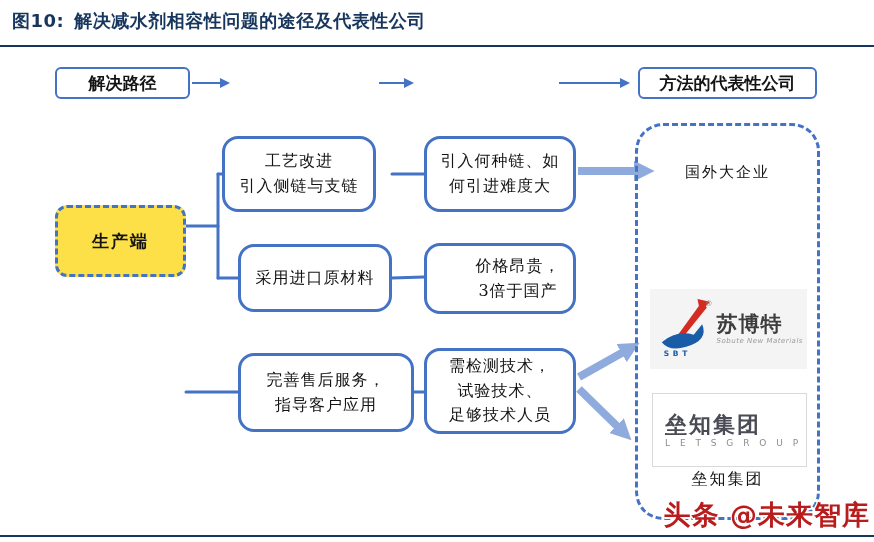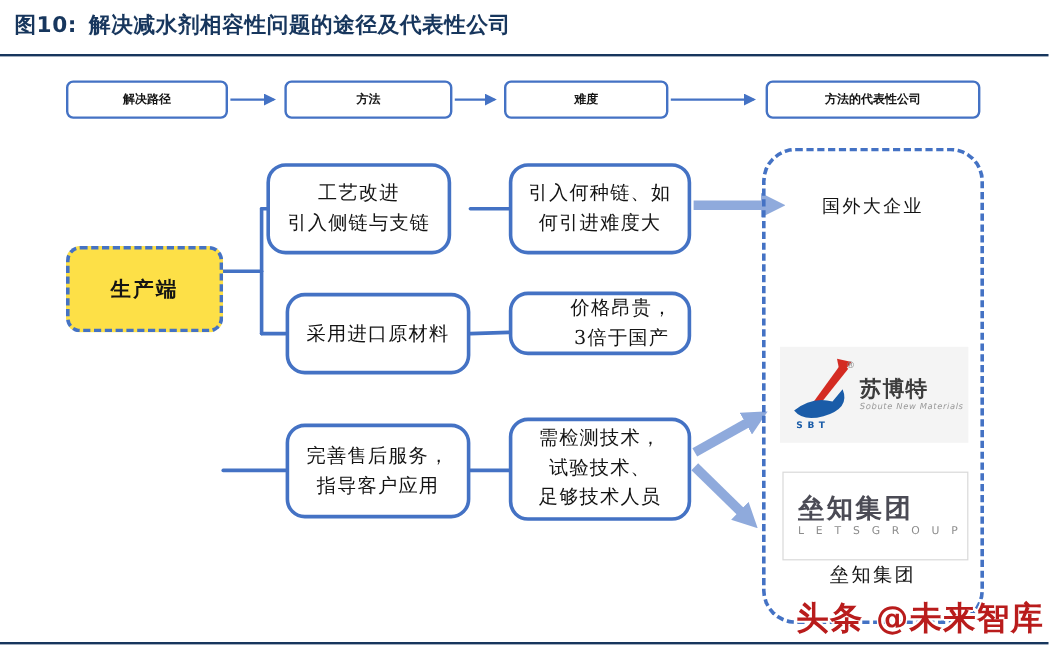--- a/index.html
+++ b/index.html
@@ -32,21 +32,21 @@
 
   
   .hbox {
     position: absolute;
     top: 67px; height: 32px;
     background: #fff;
     border: 2px solid #4472C4;
     border-radius: 6px;
     display: flex; align-items: center; justify-content: center;
     font-weight: bold;
-    font-size: 10px;
+    font-size: 17px;
     color: #141414;
     font-family: "DejaVu Serif", serif;
     white-space: nowrap;
   }
 
   
   .srcbox {
     position: absolute;
     background: #fde047;
     border: 3px dashed #4472C4;
@@ -98,21 +98,21 @@
     display: flex; align-items: center;
     overflow: hidden;
   }
   .sbt-card {
     left: 650px; top: 289px; width: 157px; height: 80px;
     background: #F4F4F4;
     padding: 6px 4px 6px 8px;
   }
   .sbt-text { margin-left: 4px; }
   .sbt-cn {
-    font-size: 18px; font-weight: bold; color: #3D3D3D;
+    font-size: 21px; font-weight: bold; color: #3D3D3D;
     letter-spacing: 1px; line-height: 1.1; white-space: nowrap;
   }
   .sbt-en {
     font-size: 7px; color: #9A9A9A; letter-spacing: 0.5px; white-space: nowrap; font-style: italic;
   }
   .caption {
     position: absolute;
     left: 635px; width: 185px;
     text-align: center;
     font-size: 16px;
@@ -193,35 +193,33 @@
     </g>
 
     <g stroke="#8FAADC" stroke-width="8" fill="none">
       <line x1="578" y1="171" x2="640" y2="171" marker-end="url(#thickArrow)"></line>
       <line x1="579" y1="377" x2="627" y2="350" marker-end="url(#thickArrow)"></line>
       <line x1="579" y1="389" x2="621" y2="430" marker-end="url(#thickArrow)"></line>
     </g>
   </svg>
 
   <div class="hbox" style="left:55px;width:135px;">解决路径</div>
-  <div class="hbox" style="left:237px;width:140px;">方法</div>
-  <div class="hbox" style="left:420px;width:137px;">难度</div>
   <div class="hbox" style="left:638px;width:179px;">方法的代表性公司</div>
 
   <div class="srcbox" style="left:55px;top:205px;width:131px;height:72px;">生产端</div>
 
   <div class="fbox" style="left:222px;top:136px;width:154px;height:76px;">工艺改进
 引入侧链与支链</div>
   <div class="fbox" style="left:238px;top:244px;width:154px;height:68px;">采用进口原材料</div>
-  <div class="fbox" style="left:238px;top:353px;width:154px;height:79px;">完善售后服务，
+  <div class="fbox" style="left:238px;top:353px;width:176px;height:79px;">完善售后服务，
 指导客户应用</div>
 
   <div class="fbox" style="left:424px;top:136px;width:152px;height:76px;">引入何种链、如
 何引进难度大</div>
-  <div class="fbox" style="left:424px;top:243px;width:152px;height:53px;padding-left:36px;">价格昂贵，
+  <div class="fbox" style="left:424px;top:243px;width:152px;height:71px;padding-left:36px;">价格昂贵，
 3倍于国产</div>
   <div class="fbox" style="left:424px;top:348px;width:152px;height:86px;font-family:Liberation Serif, serif;">需检测技术，
 试验技术、
 足够技术人员</div>
 
   <div class="companies"></div>
   <div class="foreign-label">国外大企业</div>
 
   <div class="logo-card sbt-card">
     <svg width="58" height="64" viewBox="0 0 58 64">

